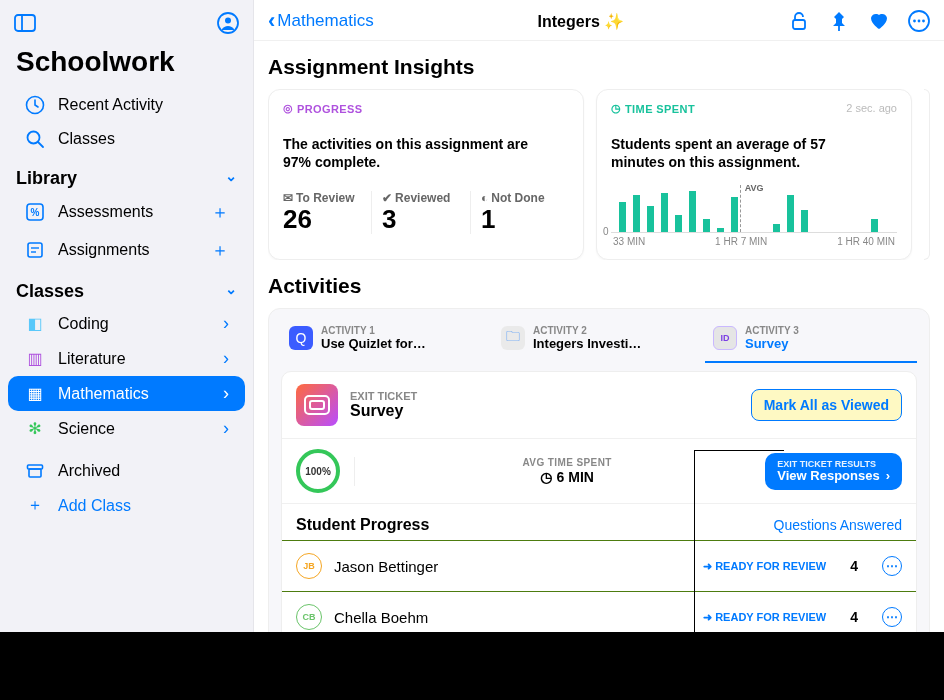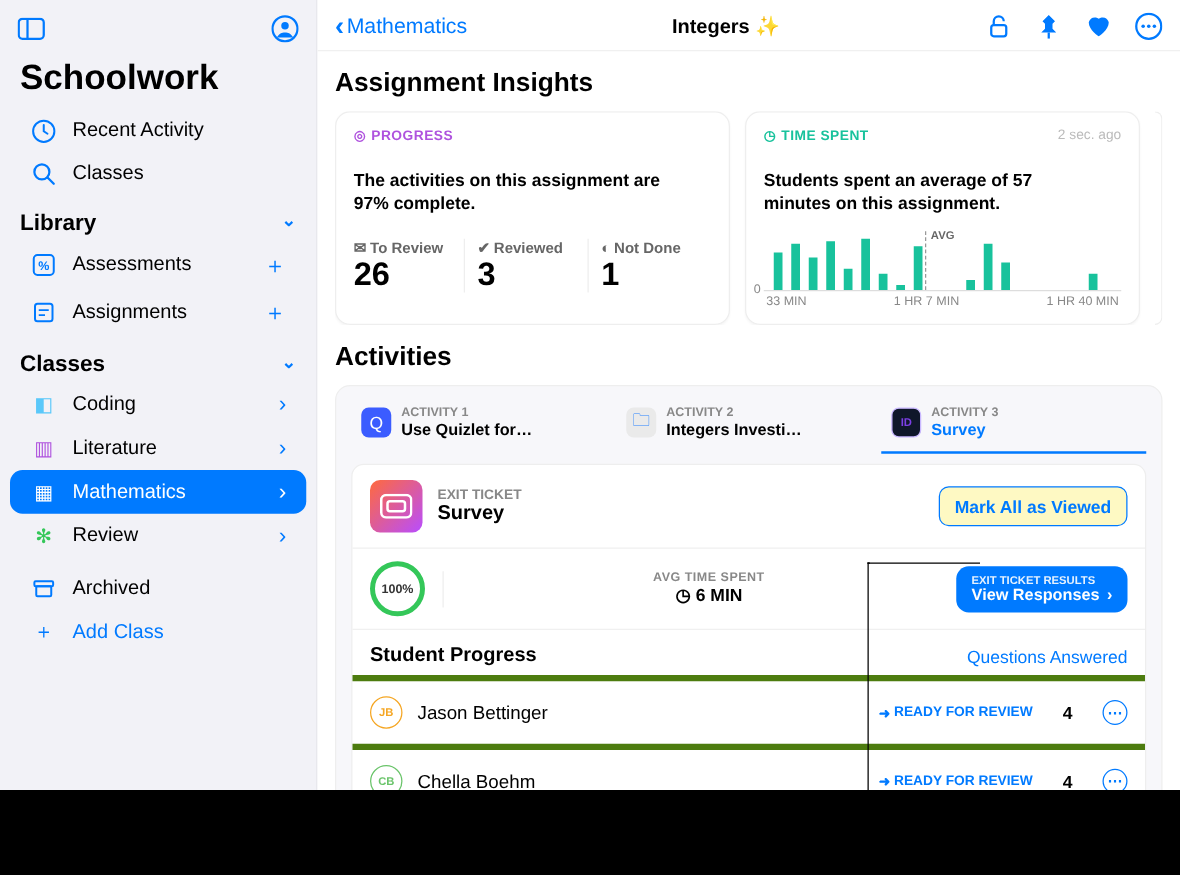--- a/index.html
+++ b/index.html
@@ -84,21 +84,21 @@
 }
 .tabs { display: flex; gap: 0; }
 .tab {
   flex: 1; display: flex; gap: 8px; align-items:center;
   padding: 6px 8px 10px; border-bottom: 2px solid transparent;
 }
 .tab.active { border-bottom-color: #007aff; }
 .tab-icon { width: 24px; height: 24px; border-radius: 6px; display:inline-flex; align-items:center; justify-content:center; font-size:14px; color:#fff;}
 .tab-icon.quizlet { background: #3b5cff; }
 .tab-icon.folder { background: #eaeaea; color:#2a84ff; }
-.tab-icon.survey { background: #0f172a; color:#7b3fe4; font-size:9px; font-weight:700; border:1px solid #c9b8ff;}
+.tab-icon.survey { background: #e5e5e5; color:#7b3fe4; font-size:9px; font-weight:700; border:1px solid #c9b8ff;}
 .tab-eyebrow { font-size: 10px; color: #888; font-weight:600; }
 .tab-title { font-size: 13px; font-weight: 700; }
 .tab.active .tab-title { color: #007aff; }
 
 .activity-body { background:#fff; border-radius: 10px; margin-top:8px; border:1px solid #eee; }
 .ab-row { display:flex; align-items:center; padding: 12px 14px; border-bottom:1px solid #f0f0f0;}
 .ab-icon {
   width: 42px; height: 42px; border-radius: 8px;
   background: linear-gradient(135deg,#ff6a3d,#b84dff);
   display:flex; align-items:center; justify-content:center; color:#fff; margin-right:12px;
@@ -121,21 +121,21 @@
 .pill-btn {
   background:#007aff; color:#fff; border:none; border-radius: 10px;
   padding: 6px 12px; font-size: 13px; font-weight:600; text-align:left; line-height:1.15;
   display:flex; flex-direction:column;
 }
 .pill-btn .e { font-size:9px; font-weight:700; opacity:0.9;}
 .pill-btn .t { display:flex; align-items:center; gap:6px;}
 .sp-head { display:flex; align-items:center; justify-content:space-between; padding: 12px 14px 6px;}
 .sp-title { font-size: 16px; font-weight:700;}
 .sp-link { color:#007aff; font-size: 14px; font-weight:500;}
-.student-row { display:flex; align-items:center; padding: 12px 14px; border-top:5px solid #4d7c0f;}
+.student-row { display:flex; align-items:center; padding: 12px 14px; border-top:1px solid #4d7c0f;}
 .avatar {
   width:26px; height:26px; border-radius:50%; border:1.5px solid;
   font-size:9px; font-weight:700; display:flex; align-items:center; justify-content:center;
   margin-right: 12px; background:#fff;
 }
 .avatar.jb { border-color:#f5a623; color:#f5a623;}
 .avatar.cb { border-color:#6ac46a; color:#6ac46a;}
 .student-name { font-size: 15px; }
 .student-right { margin-left:auto; display:flex; align-items:center; gap: 24px;}
 .ready { color:#007aff; font-size: 11px; font-weight:700; display:flex; align-items:center; gap:3px;}
@@ -232,21 +232,21 @@
       <span>Literature</span>
       <span class="trail">›</span>
     </div>
     <div class="sb-item selected">
       <span class="lead">▦</span>
       <span>Mathematics</span>
       <span class="trail">›</span>
     </div>
     <div class="sb-item">
       <span class="lead" style="color:#34c759">✻</span>
-      <span>Review</span>
+      <span>Science</span>
       <span class="trail">›</span>
     </div>
 
     <div style="height:8px"></div>
     <div class="sb-item">
       <span class="lead">
         <svg width="20" height="20" viewBox="0 0 20 20">
             <rect x="2.5" y="4" width="15" height="4" rx="1" fill="none" stroke="#007aff" stroke-width="1.6"></rect>
             <rect x="4" y="8" width="12" height="8" rx="1" fill="none" stroke="#007aff" stroke-width="1.6"></rect>
           </svg>

